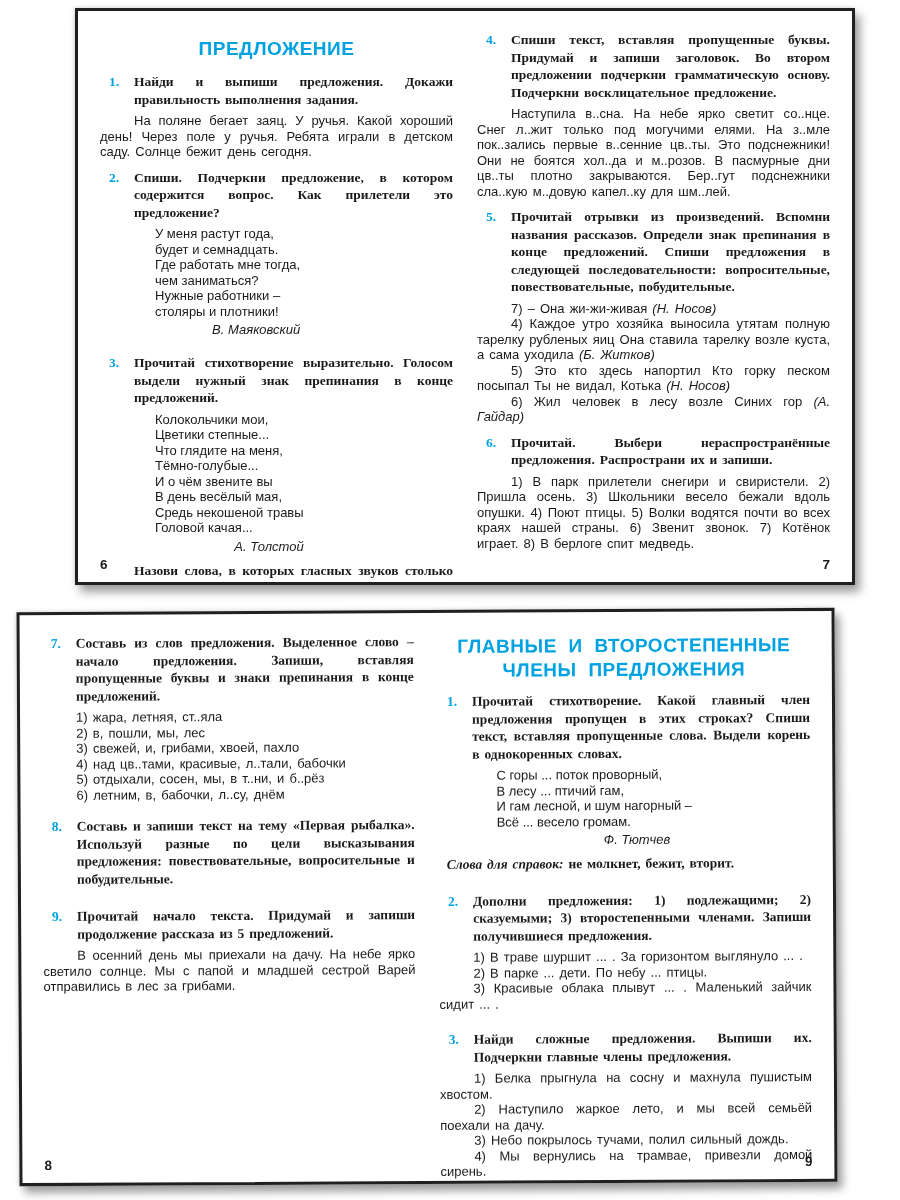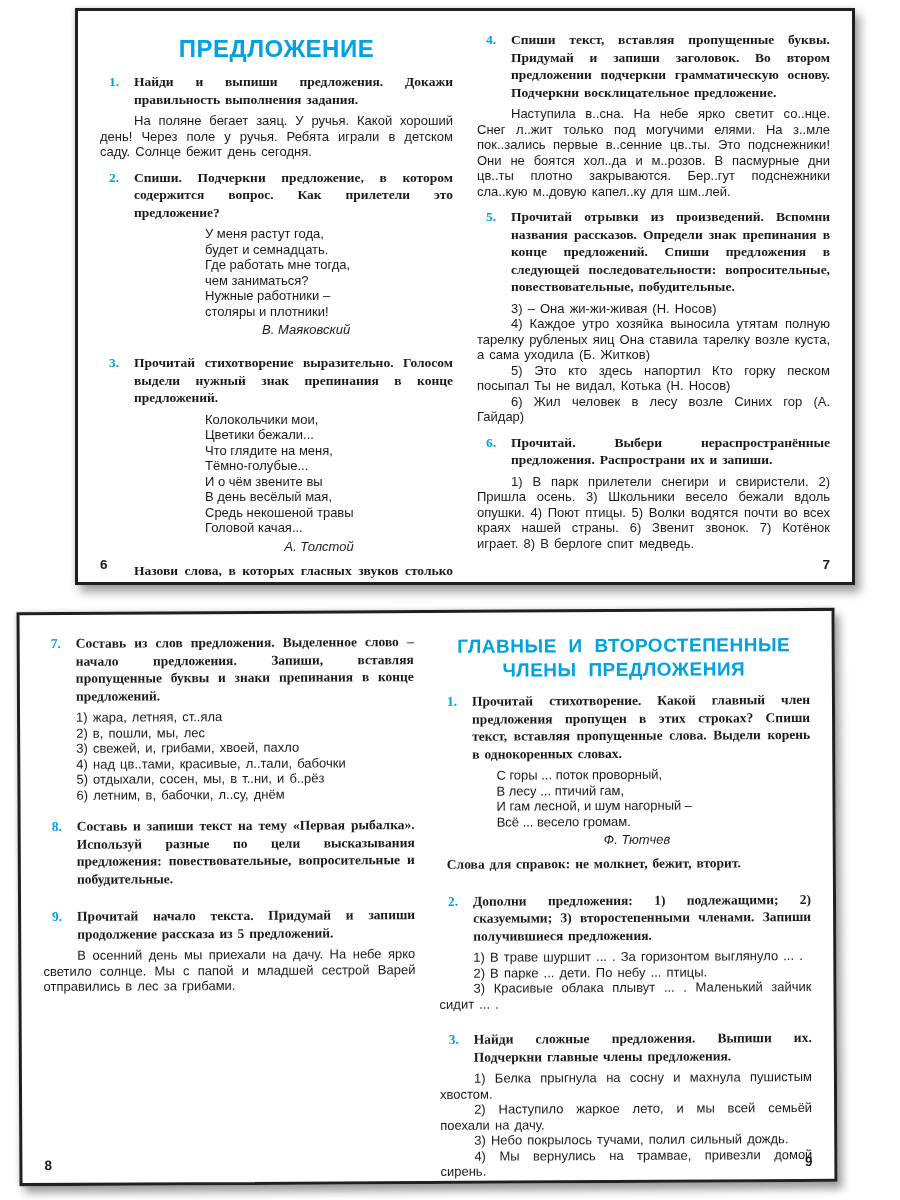--- a/index.html
+++ b/index.html
@@ -21,21 +21,21 @@
   #spread-bottom{left:18px;top:610px;width:818px;height:574px;transform:rotate(-0.3deg);}
   .page{
     flex:1 1 0;position:relative;box-sizing:border-box;
     display:flex;flex-direction:column;overflow:hidden;
   }
   .page.pleft{padding:20px 12px 30px 22px;}
   .page.pright{padding:20px 22px 30px 12px;}
 
   .title{
     font-family:"Liberation Sans", sans-serif;
-    font-weight:bold;font-size:24px;line-height:24px;
+    font-weight:bold;font-size:19px;line-height:24px;
     color:#00a2e2;text-align:center;
     letter-spacing:.5px;word-spacing:6px;
     margin:6px 0 12px 0;white-space:pre-line;
   }
   .title.small{font-size:19px;line-height:24px;margin:2px 0 10px 0;}
 
   .ex{margin:0 0 9px 0;}
   .irow{display:flex;margin:0 0 5px 0;}
   .num{
     flex:0 0 34px;width:34px;box-sizing:border-box;padding-left:9px;
@@ -53,39 +53,39 @@
     text-align:justify;word-spacing:1.5px;
   }
   .body{
     font-family:"Liberation Sans", sans-serif;
     font-size:13px;line-height:15.5px;margin:0;word-spacing:1.5px;
   }
   .j{text-align:justify;}
   .ind{text-indent:34px;}
   .item{margin:0 0 0 34px;}
   .poemwrap{margin:3px 0 7px 0;}
-  .poem{display:inline-block;margin-left:105px;}
+  .poem{display:inline-block;margin-left:55px;}
   .poem.p9{margin-left:58px;}
   .plines{
     font-family:"Liberation Sans", sans-serif;
     font-size:13px;line-height:15.5px;margin:0;white-space:pre-line;
   }
   .author{
     display:block;text-align:right;font-style:italic;
     font-size:13px;line-height:16px;margin-top:3px;
   }
   .author.pad{padding-right:22px;}
   .pnum{
     position:absolute;bottom:10px;
     font-weight:bold;font-size:13.5px;font-family:"Liberation Sans", sans-serif;
   }
   .pleft .pnum{left:22px;}
   .pright .pnum{right:22px;}
   .bb{font-weight:normal;}
-  .ii{}
+  .ii{font-style:italic;}
 </style>
 </head>
 <body>
 
 <section class="spread" id="spread-top">
 
   <div class="page pleft">
     <h1 class="title">ПРЕДЛОЖЕНИЕ</h1>
 
     <div class="ex">
@@ -115,21 +115,21 @@
     </div>
 
     <div class="ex">
       <div class="irow">
         <span class="num">3.</span>
         <p class="instr">Прочитай стихотворение выразительно. Голосом выдели нужный знак препинания в конце предложений.</p>
       </div>
       <div class="poemwrap">
         <div class="poem">
           <p class="plines">Колокольчики мои,
-Цветики бежали...
+Цветики степные...
 Что глядите на меня,
 Тёмно-голубые...
 И о чём звените вы
 В день весёлый мая,
 Средь некошеной травы
 Головой качая...</p>
           <span class="author">А. Толстой</span>
         </div>
       </div>
       <p class="serifp ind">Назови слова, в которых гласных звуков столько же, сколько согласных.</p>
@@ -146,21 +146,21 @@
         <p class="instr">Спиши текст, вставляя пропущенные буквы. Придумай и запиши заголовок. Во втором предложении подчеркни грамматическую основу. Подчеркни восклицательное предложение.</p>
       </div>
       <p class="body j ind">Наступила в..сна. На небе ярко светит со..нце. Снег л..жит только под могучими елями. На з..мле пок..зались первые в..сенние цв..ты. Это подснежники! Они не боятся хол..да и м..розов. В пасмурные дни цв..ты плотно закрываются. Бер..гут подснежники сла..кую м..довую капел..ку для шм..лей.</p>
     </div>
 
     <div class="ex">
       <div class="irow">
         <span class="num">5.</span>
         <p class="instr">Прочитай отрывки из произведений. Вспомни названия рассказов. Определи знак препинания в конце предложений. Спиши предложения в следующей последовательности: вопросительные, повествовательные, побудительные.</p>
       </div>
-      <p class="body j ind"><span>3) – Она жи-жи-живая </span><span class="ii">(Н. Носов)</span></p>
+      <p class="body j ind"><span>7) – Она жи-жи-живая </span><span class="ii">(Н. Носов)</span></p>
       <p class="body j ind"><span>4) Каждое утро хозяйка выносила утятам полную тарелку рубленых яиц Она ставила тарелку возле куста, а сама уходила </span><span class="ii">(Б. Житков)</span></p>
       <p class="body j ind"><span>5) Это кто здесь напортил Кто горку песком посыпал Ты не видал, Котька </span><span class="ii">(Н. Носов)</span></p>
       <p class="body j ind"><span>6) Жил человек в лесу возле Синих гор </span><span class="ii">(А. Гайдар)</span></p>
     </div>
 
     <div class="ex">
       <div class="irow">
         <span class="num">6.</span>
         <p class="instr">Прочитай. Выбери нераспространённые предложения. Распространи их и запиши.</p>
       </div>

